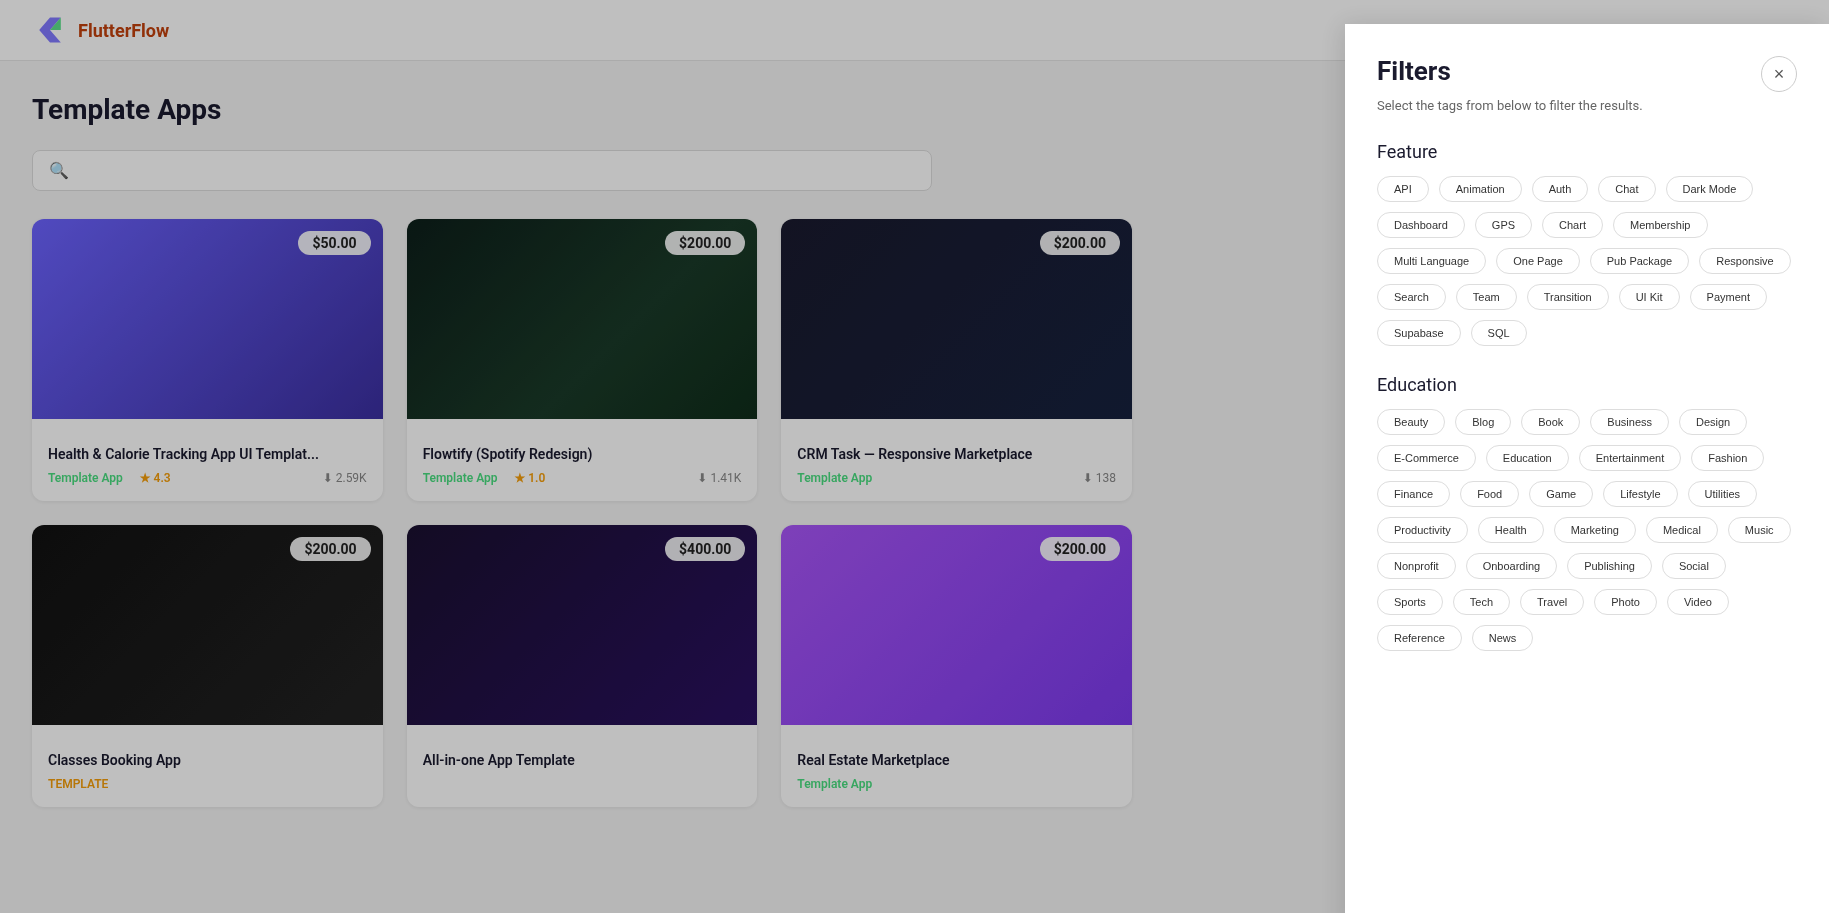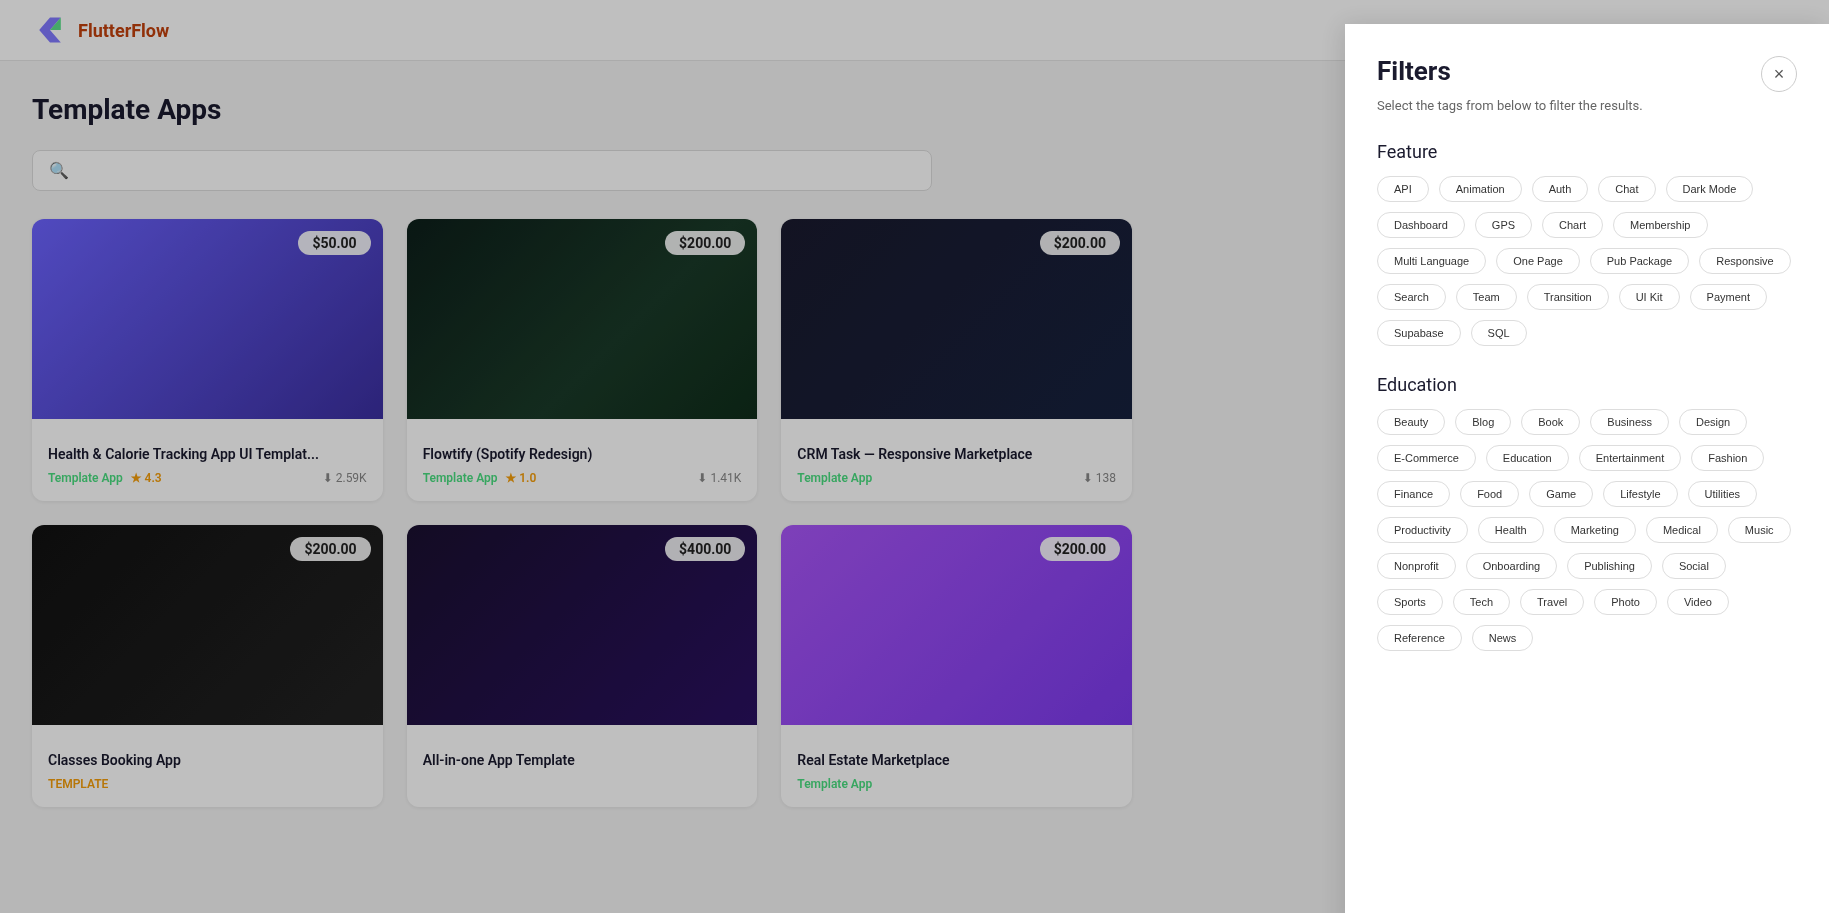--- a/index.html
+++ b/index.html
@@ -124,21 +124,21 @@
     }
     .card-title {
       font-size: 14px;
       font-weight: 600;
       color: #1a1a2e;
       margin-bottom: 8px;
       line-height: 1.3;
     }
     .card-meta {
       display: flex;
-      gap: 8px;
+      gap: 17px;
     }
     .card-tag {
       font-size: 12px;
       font-weight: 600;
       color: #4ade80;
     }
     .card-rating {
       font-size: 12px;
       color: #f59e0b;
       font-weight: 600;

